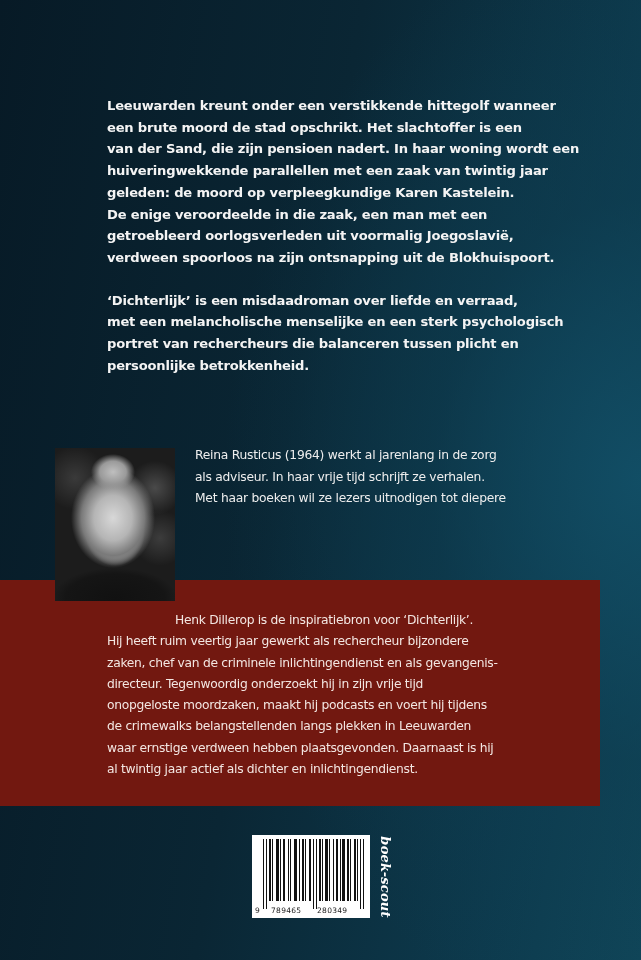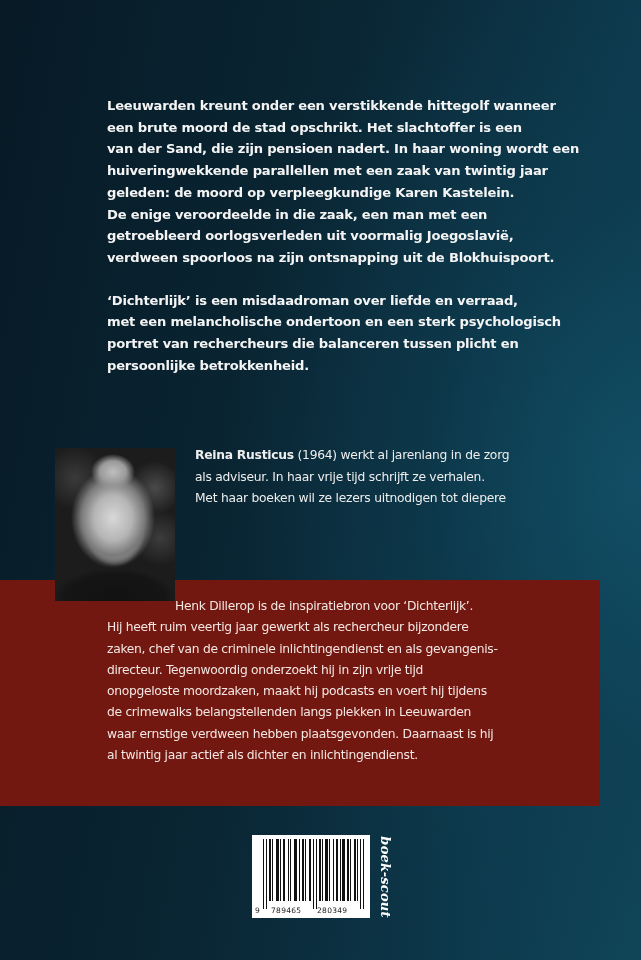--- a/index.html
+++ b/index.html
@@ -32,29 +32,29 @@
         radial-gradient(circle at 105px 90px, #3c3c3c 0%, rgba(0,0,0,0) 20%),
         #1c1c1c;
       z-index: 3;
     }
     .author-bio {
       position: absolute; left: 195px; top: 445px; width: 430px;
       font-family: "DejaVu Sans", sans-serif; font-size: 12.3px; line-height: 21.6px;
       color: #eeeeee; letter-spacing: -0.25px;
     }
     .author-bio .line { display: block; white-space: nowrap; }
-    .author-bio .name { font-weight: bold; }
+    .author-bio .name { font-weight: normal; }
 
     .red-panel {
       position: absolute; left: 0; top: 580px; width: 600px; height: 226px;
       background: #721810;
       z-index: 1;
     }
     .inspiration {
-      position: absolute; left: 107px; top: 596px; width: 480px;
+      position: absolute; left: 107px; top: 610px; width: 480px;
       font-family: "DejaVu Sans", sans-serif; font-size: 12.3px; line-height: 21.3px;
       color: #f3e6e2; letter-spacing: -0.3px; z-index: 2;
     }
     .inspiration .line { display: block; white-space: nowrap; }
     .inspiration .first { padding-left: 68px; }
 
     .barcode {
       position: absolute; left: 252px; top: 835px; width: 118px; height: 83px;
       background: #ffffff;
     }
@@ -90,21 +90,21 @@
   <span class="line">Leeuwarden kreunt onder een verstikkende hittegolf wanneer</span>
   <span class="line">een brute moord de stad opschrikt. Het slachtoffer is een</span>
   <span class="line">van der Sand, die zijn pensioen nadert. In haar woning wordt een</span>
   <span class="line">huiveringwekkende parallellen met een zaak van twintig jaar</span>
   <span class="line">geleden: de moord op verpleegkundige Karen Kastelein.</span>
   <span class="line">De enige veroordeelde in die zaak, een man met een</span>
   <span class="line">getroebleerd oorlogsverleden uit voormalig Joegoslavië,</span>
   <span class="line">verdween spoorloos na zijn ontsnapping uit de Blokhuispoort.</span>
   <span class="gap"></span>
   <span class="line">‘Dichterlijk’ is een misdaadroman over liefde en verraad,</span>
-  <span class="line">met een melancholische ondertoon en een sterk psychologisch</span>
+  <span class="line">met een melancholische menselijke en een sterk psychologisch</span>
   <span class="line">portret van rechercheurs die balanceren tussen plicht en</span>
   <span class="line">persoonlijke betrokkenheid.</span>
 </div>
 
 <div class="author-photo"></div>
 
 <div class="author-bio">
   <span class="line"><span class="name">Reina Rusticus</span><span> (1964) werkt al jarenlang in de zorg</span></span>
   <span class="line">als adviseur. In haar vrije tijd schrijft ze verhalen.</span>
   <span class="line">Met haar boeken wil ze lezers uitnodigen tot diepere</span>

